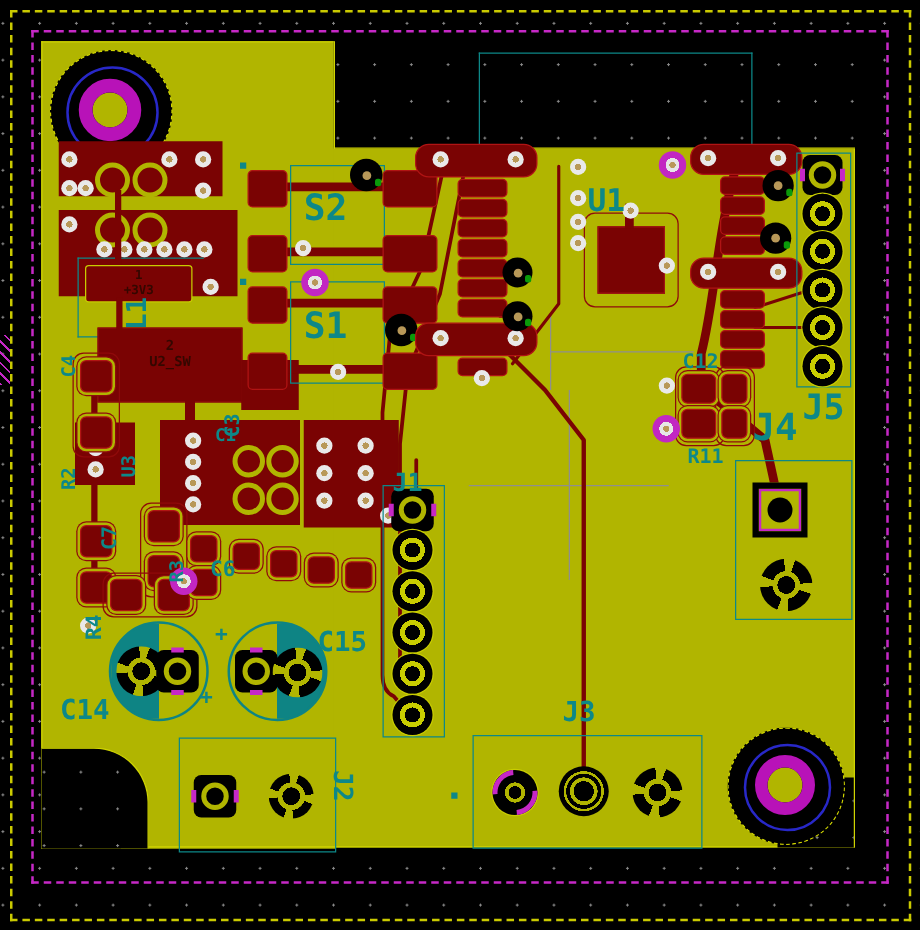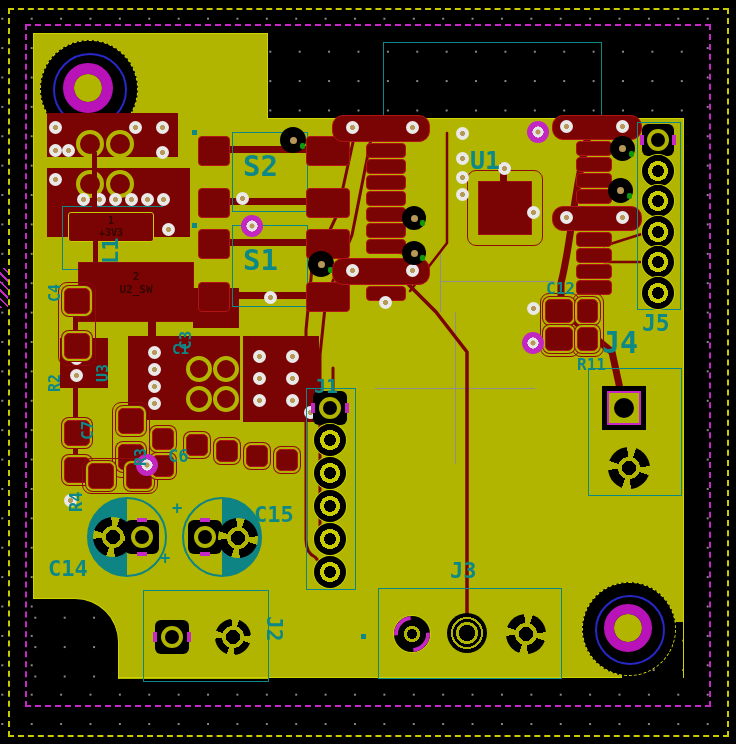--- a/index.html
+++ b/index.html
@@ -296,34 +296,34 @@
 
   <div class="abs pairbox" style="left:540px;top:293px;width:38px;height:62px;"></div>
   <div class="abs pairbox" style="left:572px;top:293px;width:30px;height:62px;"></div>
   <div class="abs rpad" style="left:545px;top:299px;width:26px;height:22px;"></div>
   <div class="abs rpad" style="left:545px;top:327px;width:26px;height:22px;"></div>
   <div class="abs rpad" style="left:577px;top:299px;width:19px;height:22px;"></div>
   <div class="abs rpad" style="left:577px;top:327px;width:19px;height:22px;"></div>
   <div class="abs wpad" style="left:527px;top:302px;width:13px;height:13px;"></div>
   <div class="abs mvia" style="left:522px;top:332px;width:22px;height:22px;"></div>
   <div class="abs lbl" style="left:546px;top:281px;font-size:16px;">C12</div>
-  <div class="abs lbl" style="left:550px;top:357px;font-size:16px;margin-left:27px;">R11</div>
+  <div class="abs lbl" style="left:550px;top:357px;font-size:16px;">R11</div>
 
   <div class="abs cy" style="left:637px;top:122px;width:42px;height:186px;"></div>
   <div class="abs sqpad tabs-h" style="left:642px;top:124px;width:32px;height:32px;">
       <b></b>
       <em></em>
       <em></em>
     </div>
   <div class="abs jring" style="left:642px;top:155px;width:32px;height:32px;"></div>
   <div class="abs jring" style="left:642px;top:185px;width:32px;height:32px;"></div>
   <div class="abs jring" style="left:642px;top:216px;width:32px;height:32px;"></div>
   <div class="abs jring" style="left:642px;top:246px;width:32px;height:32px;"></div>
   <div class="abs jring" style="left:642px;top:277px;width:32px;height:32px;"></div>
-  <div class="abs lbl" style="left:642px;top:312px;font-size:23px;">J5</div>
+  <div class="abs lbl" style="left:642px;top:312px;font-size:28px;">J5</div>
 
   <div class="abs cy" style="left:588px;top:368px;width:92px;height:126px;"></div>
   <div class="abs" style="left:602px;top:386px;width:44px;height:44px;background:#b1b500;border:5px solid #000;box-shadow:inset 0 0 0 2px #c628c6;box-sizing:border-box;">
     <span class="abs" style="left:50%;top:50%;width:20px;height:20px;margin:-10px 0 0 -10px;border-radius:50%;background:#000;"></span>
   </div>
   <div class="abs petal" style="left:608px;top:447px;width:42px;height:42px;"></div>
   <div class="abs lbl" style="left:602px;top:328px;font-size:30px;">J4</div>
 
   <div class="abs cy" style="left:306px;top:388px;width:48px;height:200px;"></div>
   <div class="abs sqpad tabs-h" style="left:313px;top:391px;width:34px;height:34px;">

